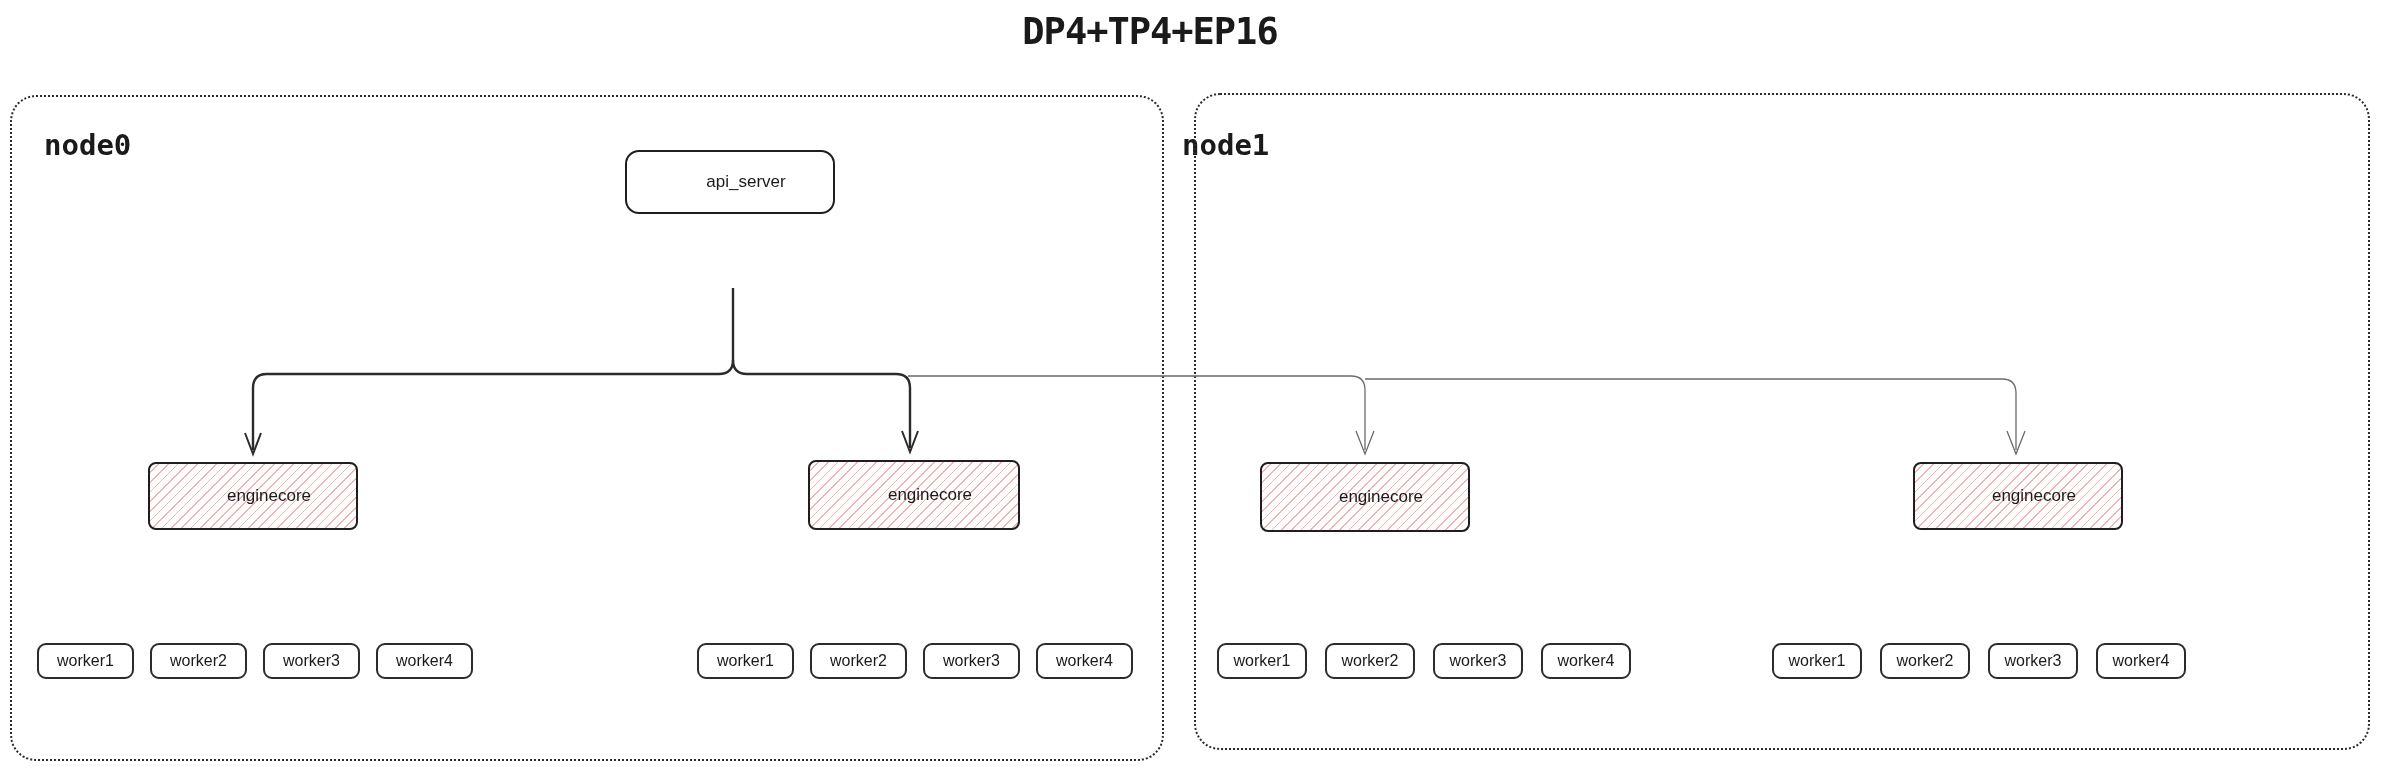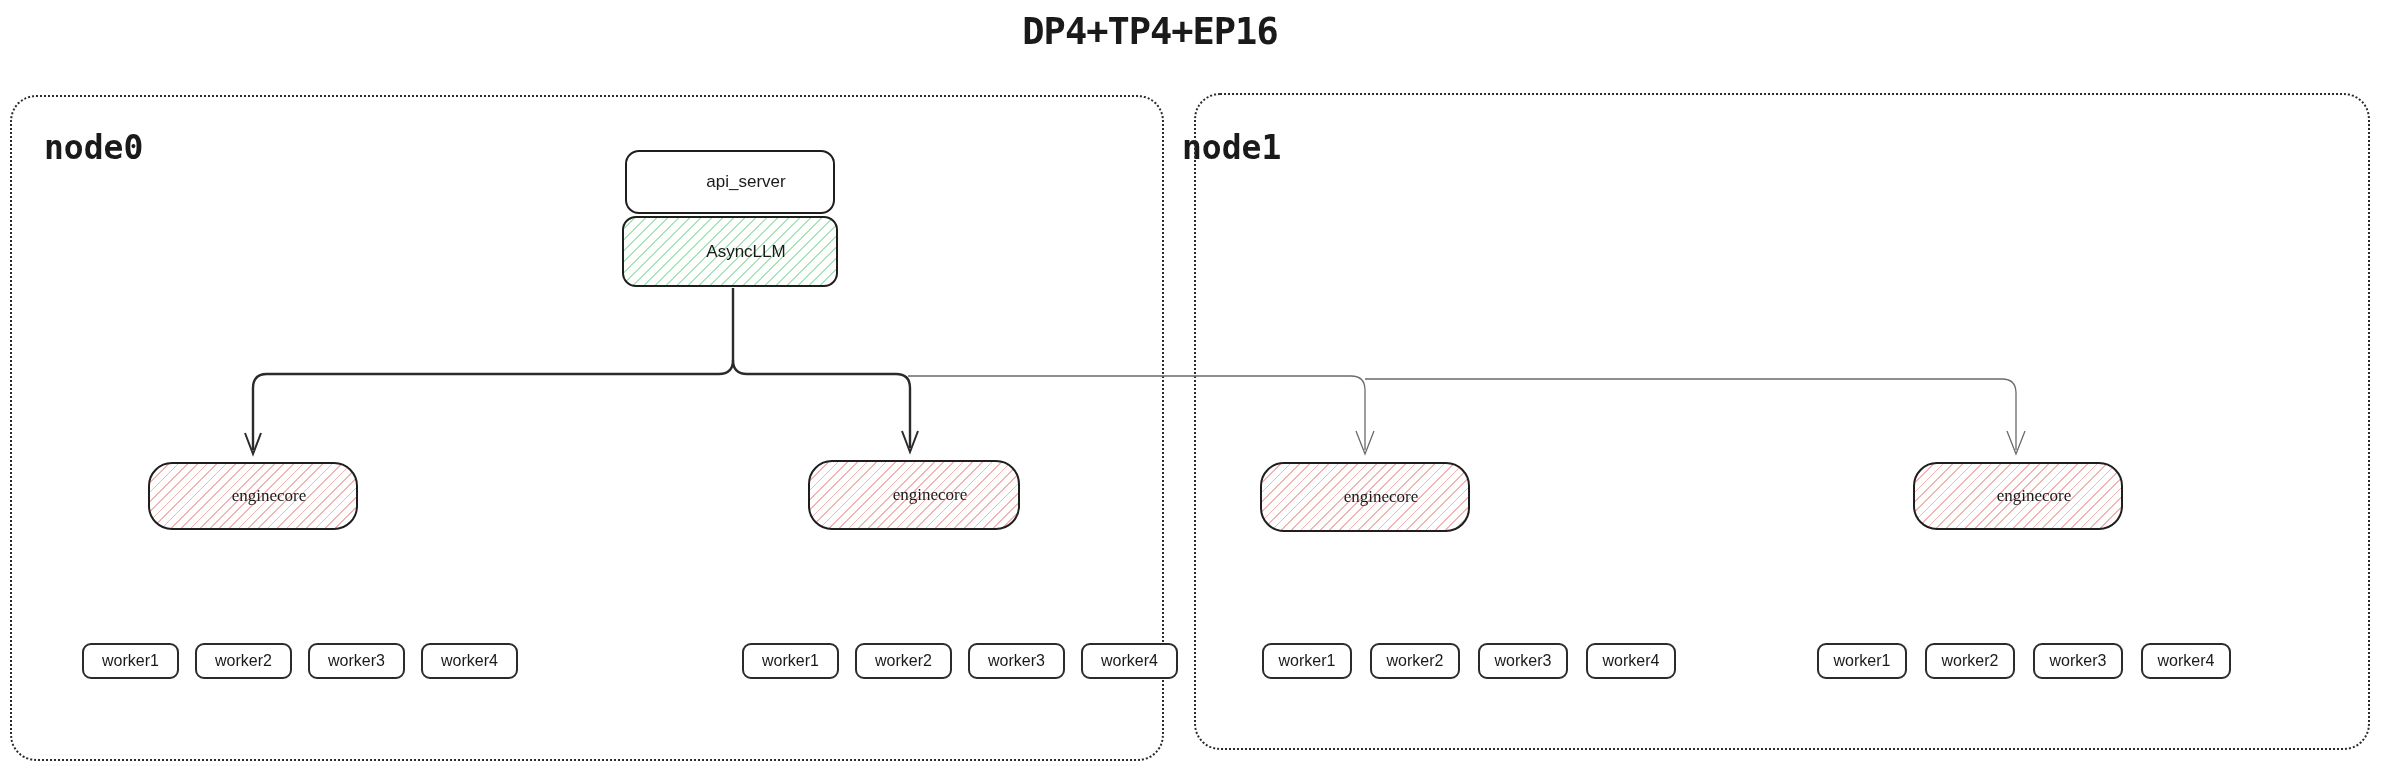--- a/index.html
+++ b/index.html
@@ -13,40 +13,40 @@
     letter-spacing:-1px; color:#1a1a1a; white-space:nowrap;
   }
   .node-container {
     position:absolute; border:2.5px dotted #2b2b2b; border-radius:26px;
     background:transparent; z-index:1;
   }
   .node0 { left:10px; top:95px; width:1150px; height:662px; }
   .node1 { left:1194px; top:93px; width:1172px; height:653px; }
   .node-label {
     position:absolute; font-family:"DejaVu Sans Mono", monospace;
-    font-size:33px; font-weight:700; color:#1a1a1a; white-space:nowrap;
+    font-size:29px; font-weight:700; color:#1a1a1a; white-space:nowrap;
   }
   .node0-label { left:44px; top:128px; }
   .node1-label { left:1182px; top:128px; }
   .box {
     position:absolute; box-sizing:border-box; border:2px solid #1e1e1e;
     display:flex; align-items:center; justify-content:center;
     background:#ffffff; z-index:10;padding-left:32px;
   }
   .box .lbl { font-size:17px; color:#1a1a1a; white-space:nowrap; }
   .api-server { left:625px; top:150px; width:210px; height:64px; border-radius:14px; }
   .asyncllm   { left:622px; top:216px; width:216px; height:71px; border-radius:14px;
     background:#fff repeating-linear-gradient(135deg, rgba(0,0,0,0) 0px, rgba(0,0,0,0) 6.4px, #a9e5b8 6.4px, #a9e5b8 7.8px); }
-  .enginecore { border-radius:24px;
-    background:#fff repeating-linear-gradient(135deg, rgba(0,0,0,0) 0px, rgba(0,0,0,0) 5.6px, #f2b3b3 5.6px, #f2b3b3 6.8px);font-family:Liberation Serif, serif; }
+  .enginecore { border-radius:8px;
+    background:#fff repeating-linear-gradient(135deg, rgba(0,0,0,0) 0px, rgba(0,0,0,0) 5.6px, #f2b3b3 5.6px, #f2b3b3 6.8px); }
   .ec1 { left:148px;  top:462px; width:210px; height:68px; }
   .ec2 { left:808px;  top:460px; width:212px; height:70px; }
   .ec3 { left:1260px; top:462px; width:210px; height:70px; }
   .ec4 { left:1913px; top:462px; width:210px; height:68px; }
-  .worker-row { position:absolute; top:643px; display:flex; z-index:10;margin-left:45px; }
+  .worker-row { position:absolute; top:643px; display:flex; z-index:10; }
   .row-a { left:37px;  gap:16px; }
   .row-b { left:697px; gap:16px; }
   .row-c { left:1217px; gap:18px; }
   .row-d { left:1772px; gap:18px; }
   .worker {
     box-sizing:border-box; height:36px; border:2px solid #2b2b2b; border-radius:9px;
     background:#ffffff; display:flex; align-items:center; justify-content:center;
     font-size:16px; color:#1a1a1a; white-space:nowrap;
   }
   .row-a .worker, .row-b .worker { width:97px; }
@@ -78,23 +78,20 @@
     <path d="M908,376 L1351,376 Q1365,376 1365,390 L1365,450" stroke="#6a6a6a" stroke-width="1.3"></path>
     <path d="M1356,431 L1365,454 L1374,431" stroke="#6a6a6a" stroke-width="1.3"></path>
 
     <path d="M1365,379 L2002,379 Q2016,379 2016,393 L2016,450" stroke="#6a6a6a" stroke-width="1.3"></path>
     <path d="M2007,431 L2016,454 L2025,431" stroke="#6a6a6a" stroke-width="1.3"></path>
   </svg>
 
   <div class="box api-server">
     <span class="lbl">api_server</span>
   </div>
-  <div class="box asyncllm">
-    <span class="lbl">AsyncLLM</span>
-  </div>
 
   <div class="box enginecore ec1">
     <span class="lbl">enginecore</span>
   </div>
   <div class="box enginecore ec2">
     <span class="lbl">enginecore</span>
   </div>
   <div class="box enginecore ec3">
     <span class="lbl">enginecore</span>
   </div>

